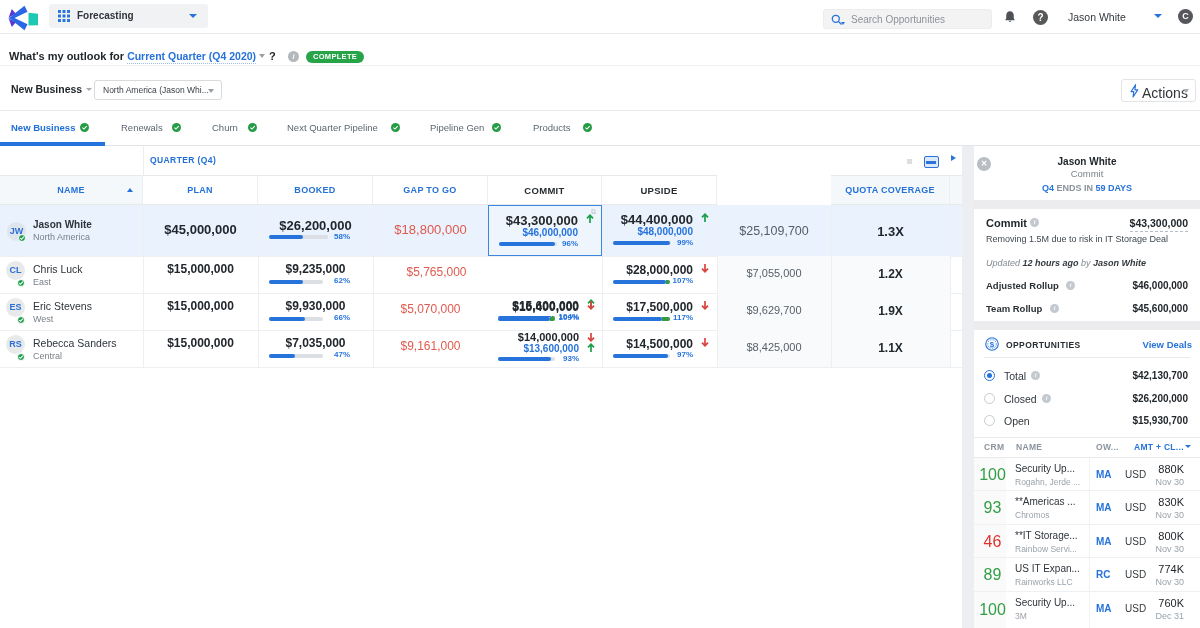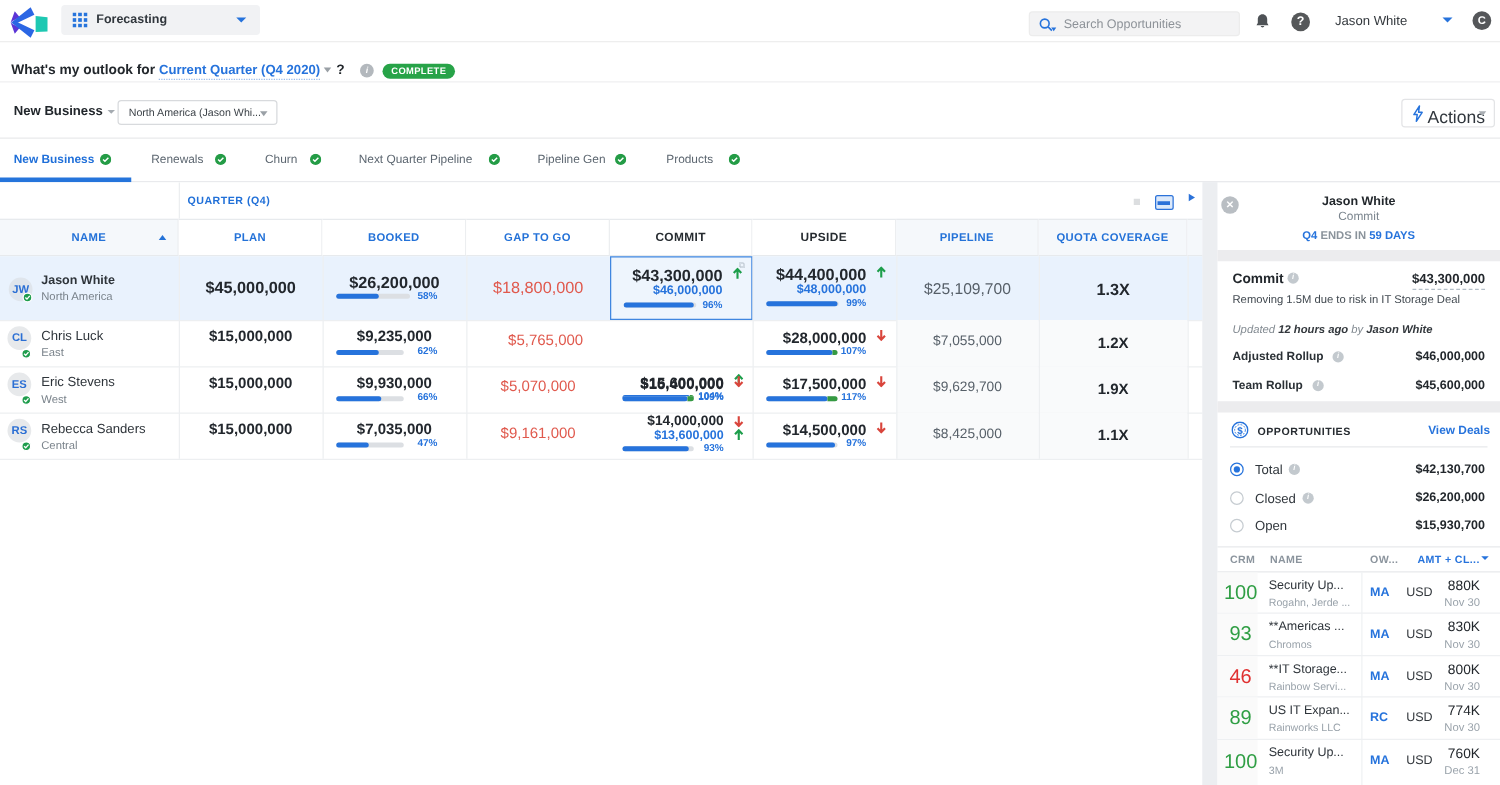--- a/index.html
+++ b/index.html
@@ -227,21 +227,20 @@
           </div>
         <div class="tri"></div>
       </div>
 
       <div class="hcell gray" style="left:0;width:143px;">NAME<span id="sorttri"></span></div>
       <div class="hcell" style="left:143px;width:115px;">PLAN</div>
       <div class="hcell" style="left:258px;width:115px;">BOOKED</div>
       <div class="hcell" style="left:373px;width:115px;">GAP TO GO</div>
       <div class="hcell dark" style="left:488px;width:114px;">COMMIT</div>
       <div class="hcell dark" style="left:602px;width:115px;">UPSIDE</div>
-      <div class="hcell gray" style="left:717px;width:114px;">PIPELINE</div>
       <div class="hcell gray" style="left:831px;width:119px;">QUOTA COVERAGE</div>
       <div class="hcell gray" style="left:950px;width:12px;border-right:none;"></div>
 
       <div class="cell" style="left:0;top:59px;width:962px;height:51px;background:#e9f2fd;"></div>
       <div class="cell" style="left:0;top:59px;width:143px;height:51px;">
         <div class="av" style="left:7px;top:17px;background:#dfe5ec;">JW</div>
         <div class="badge" style="left:18px;top:29px;">
             <svg width="6" height="6" viewBox="0 0 7 7">
               <path d="M1.5 3.6 L3 5 L5.6 2" stroke="#fff" stroke-width="1.3" fill="none"></path>
             </svg>

